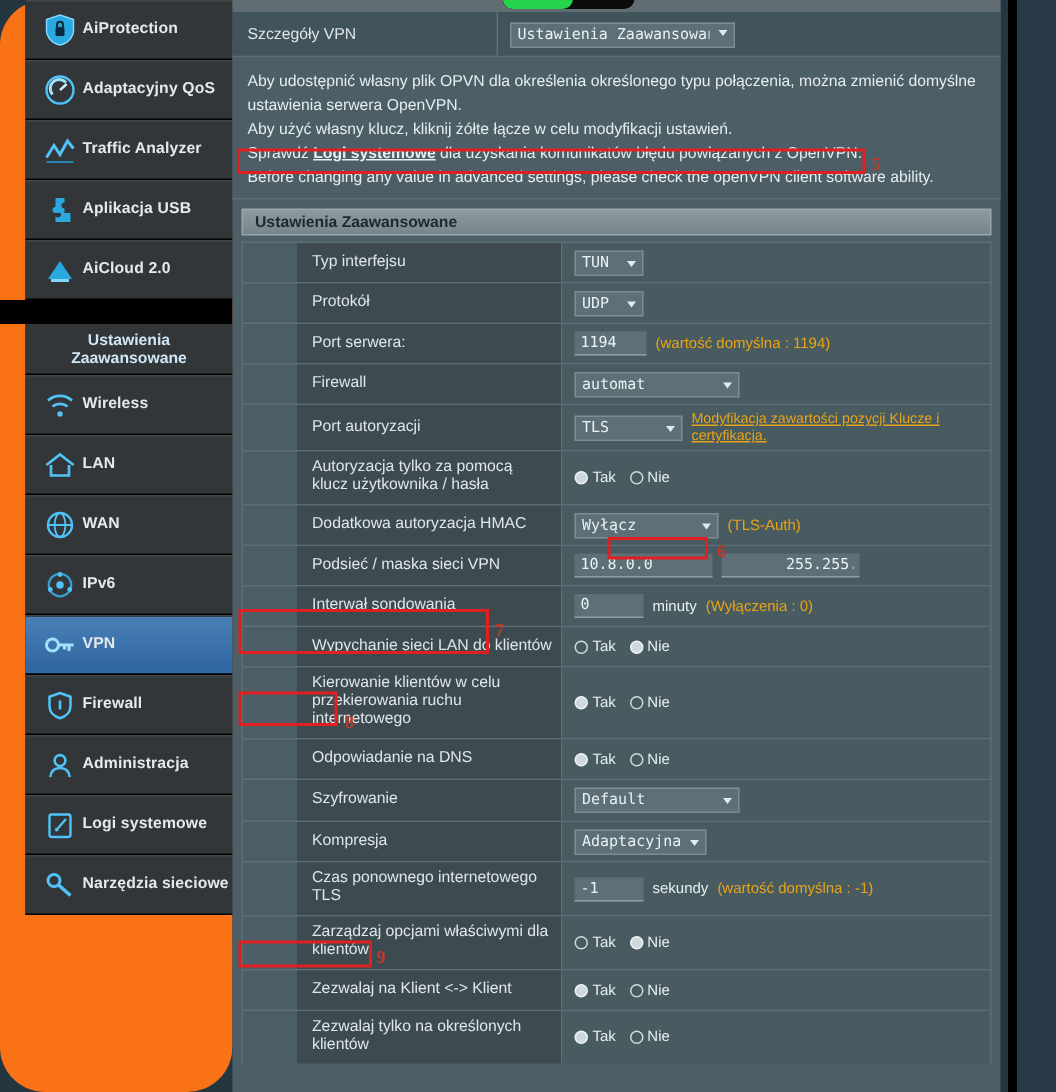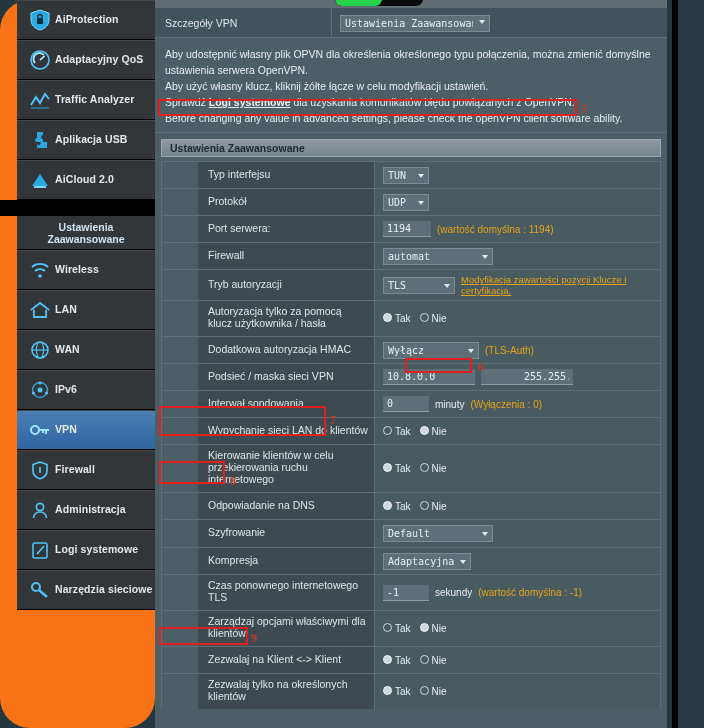--- a/index.html
+++ b/index.html
@@ -111,21 +111,21 @@
 
   input[type=text] {
     background:#5d7077; border:none; border-bottom:1px solid #8e9ea4;
     color:#eaf1f3; font-family:"DejaVu Sans Mono", monospace;
     font-size:10px; height:16px; padding:0 4px;
   }
   .note2 { color:#e8a317; font-size:10px; }
   .link-amber { color:#e8a317; font-size:9.5px; text-decoration:underline; cursor:pointer; }
 
   .radiogrp { display:flex; align-items:center; gap:9px; }
-  .rad { display:flex; align-items:flex-start; gap:3px; cursor:pointer; }
+  .rad { display:flex; align-items:center; gap:3px; cursor:pointer; }
   .rad .dot {
     width:9px; height:9px; border-radius:50%;
     border:1px solid #cfdadd; background:#475a60; display:block;
   }
   .rad.on .dot { background:#cfd9dc; border-color:#eef4f6; }
   .rad span.t { font-size:10px; color:#e8eff1; }
 
   
   .anno { position:absolute; border:2px solid #e02020; pointer-events:none; z-index:40; }
   .anno-num {
@@ -353,21 +353,21 @@
       </div>
 
       <div class="row">
         <div class="lab">Firewall</div>
         <div class="val">
           <span class="selwrap"><select id="sel-fw" style="width:110px"><option value="automat">automat</option><option value="Wyłącz">Wyłącz</option><option value="Własne">Własne</option></select></span>
         </div>
       </div>
 
       <div class="row">
-        <div class="lab">Tryb autoryzacji</div>
+        <div class="lab">Port autoryzacji</div>
         <div class="val">
           <span class="selwrap"><select id="sel-auth" style="width:72px"><option value="TLS">TLS</option><option value="Klucz statyczny">Klucz statyczny</option></select></span>
           <a class="link-amber">Modyfikacja zawartości pozycji Klucze i certyfikacja.</a>
         </div>
       </div>
 
       <div class="row">
         <div class="lab">Autoryzacja tylko za pomocą klucz użytkownika / hasła</div>
         <div class="val">
           <div class="radiogrp">

